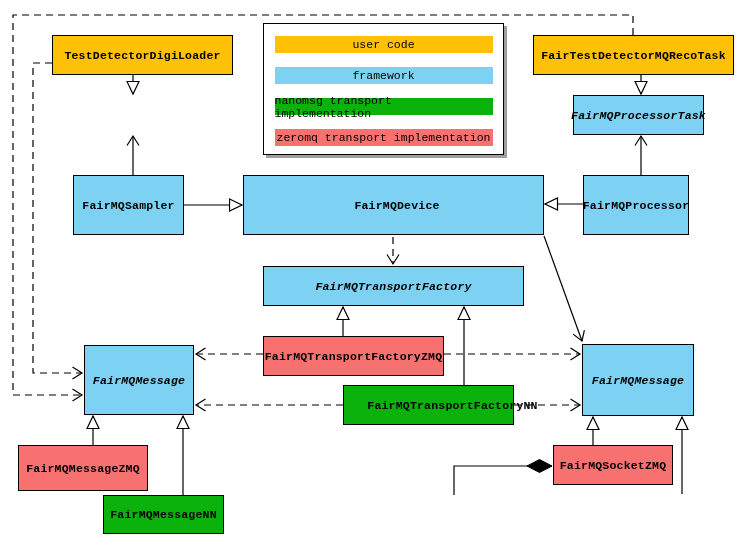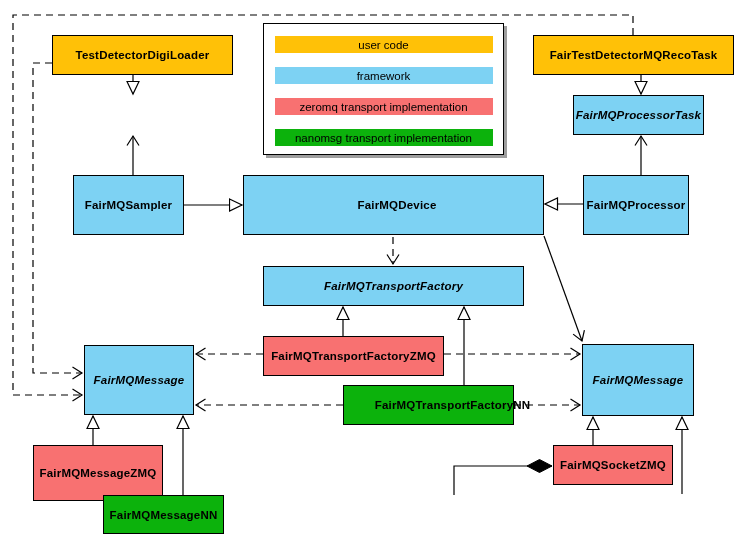--- a/index.html
+++ b/index.html
@@ -1,20 +1,20 @@
 <!DOCTYPE html>
 <html><head>
 <meta charset="utf-8">
 <style>
   html,body{margin:0;padding:0;background:#fff;}
   #canvas{
     position:relative;
     width:748px;height:549px;
     background:#fff;
-    font-family:Liberation Sans, sans-serif;
+    font-family:Liberation Mono, monospace;
     overflow:hidden;
   }
   #edges{position:absolute;left:0;top:0;z-index:1;}
   .node{
     position:absolute;
     box-sizing:border-box;
     border:1.4px solid #000;
     display:flex;align-items:center;justify-content:center;
     text-align:center;
     font-weight:bold;
@@ -95,25 +95,25 @@
     </g>
   </svg>
 
   <div id="legend">
     <div class="legend-row cat-user">
       <span>user code</span>
     </div>
     <div class="legend-row cat-fw">
       <span>framework</span>
     </div>
+    <div class="legend-row cat-nn">
+      <span>nanomsg transport implementation</span>
+    </div>
     <div class="legend-row cat-zmq">
       <span>zeromq transport implementation</span>
-    </div>
-    <div class="legend-row cat-nn">
-      <span>nanomsg transport implementation</span>
     </div>
   </div>
 
   <div class="node cat-user" style="left:52px;top:35px;width:181px;height:40px;">TestDetectorDigiLoader</div>
 
   <div class="node cat-user" style="left:533px;top:35px;width:201px;height:40px;">FairTestDetectorMQRecoTask</div>
 
 
   <div class="node cat-fw abstract" style="left:573px;top:95px;width:131px;height:40px;">FairMQProcessorTask</div>
 
@@ -126,21 +126,21 @@
   <div class="node cat-fw abstract" style="left:263px;top:266px;width:261px;height:40px;">FairMQTransportFactory</div>
 
   <div class="node cat-zmq" style="left:263px;top:336px;width:181px;height:40px;">FairMQTransportFactoryZMQ</div>
 
   <div class="node cat-nn" style="left:343px;top:385px;width:171px;height:40px;padding-left:48px;">FairMQTransportFactoryNN</div>
 
   <div class="node cat-fw abstract" style="left:84px;top:345px;width:110px;height:70px;">FairMQMessage</div>
 
   <div class="node cat-fw abstract" style="left:582px;top:344px;width:112px;height:72px;">FairMQMessage</div>
 
-  <div class="node cat-zmq" style="left:33px;top:445px;width:130px;height:56px;">FairMQMessageZMQ</div>
+  <div class="node cat-zmq" style="left:18px;top:445px;width:130px;height:46px;">FairMQMessageZMQ</div>
 
   <div class="node cat-nn" style="left:103px;top:495px;width:121px;height:39px;">FairMQMessageNN</div>
 
 
   <div class="node cat-zmq" style="left:553px;top:445px;width:120px;height:40px;">FairMQSocketZMQ</div>
 
 
 </div>
 
 </body></html>

